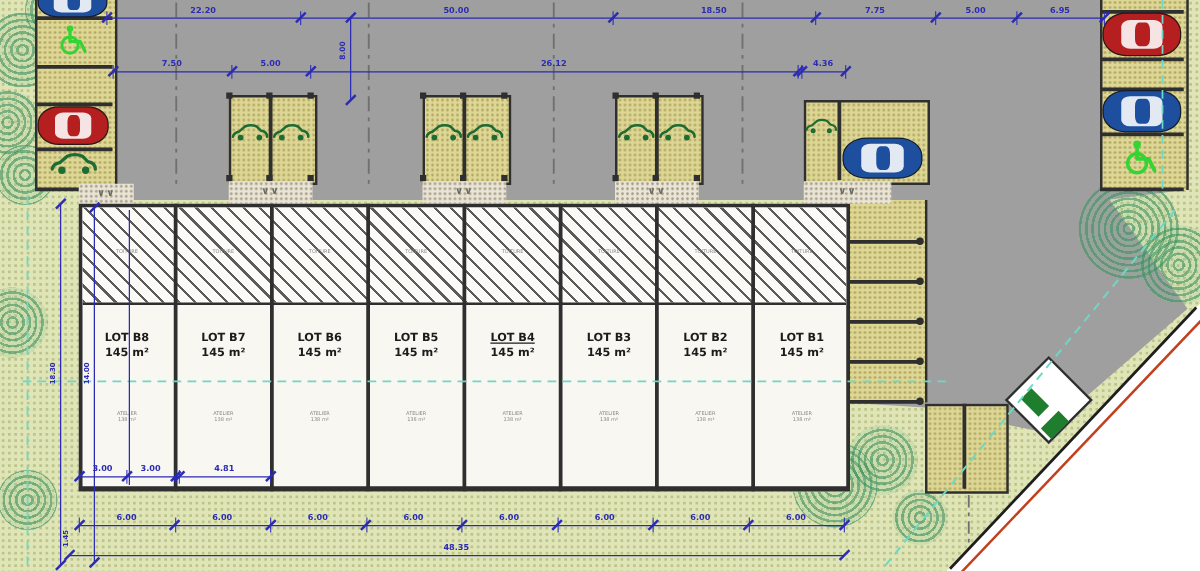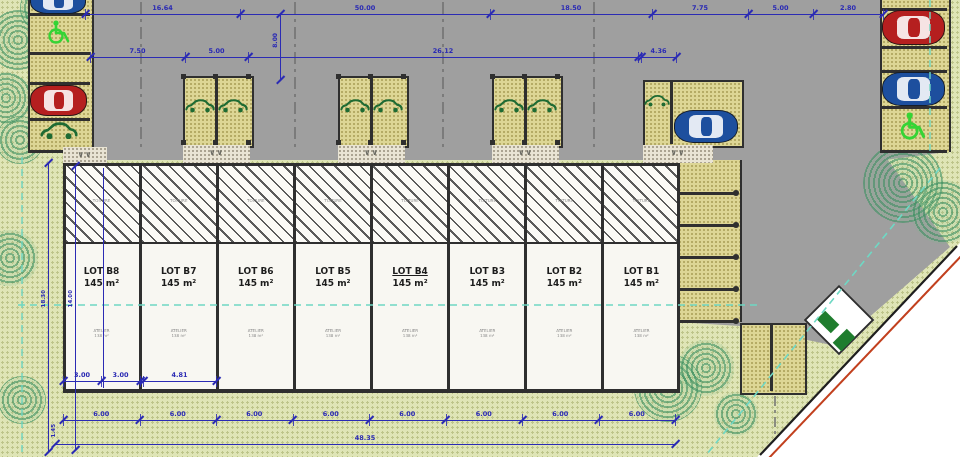--- a/index.html
+++ b/index.html
@@ -304,26 +304,26 @@
       <div class="tick abs" style="left: 484.5px; top: 13.2px;"></div>
       <div class="ext abs" style="left: 490px; top: 9px; width: 1px; height: 11px;"></div>
       <div class="tick abs" style="left: 646.5px; top: 13.2px;"></div>
       <div class="ext abs" style="left: 652px; top: 9px; width: 1px; height: 11px;"></div>
       <div class="tick abs" style="left: 742.5px; top: 13.2px;"></div>
       <div class="ext abs" style="left: 748px; top: 9px; width: 1px; height: 11px;"></div>
       <div class="tick abs" style="left: 807.5px; top: 13.2px;"></div>
       <div class="ext abs" style="left: 813px; top: 9px; width: 1px; height: 11px;"></div>
       <div class="tick abs" style="left: 877.5px; top: 13.2px;"></div>
       <div class="ext abs" style="left: 883px; top: 9px; width: 1px; height: 11px;"></div>
-      <div class="dimlabel abs" style="left: 137.5px; top: 4px; width: 50px;">16.64</div>
+      <div class="dimlabel abs" style="left: 137.5px; top: 4px; width: 50px;">22.20</div>
       <div class="dimlabel abs" style="left: 340px; top: 4px; width: 50px;">50.00</div>
       <div class="dimlabel abs" style="left: 546px; top: 4px; width: 50px;">18.50</div>
       <div class="dimlabel abs" style="left: 675px; top: 4px; width: 50px;">7.75</div>
       <div class="dimlabel abs" style="left: 755.5px; top: 4px; width: 50px;">5.00</div>
-      <div class="dimlabel abs" style="left: 823px; top: 4px; width: 50px;">2.80</div>
+      <div class="dimlabel abs" style="left: 823px; top: 4px; width: 50px;">6.95</div>
       <div class="dimline abs" style="left: 90px; top: 57px; width: 548px; height: 1.2px;"></div>
       <div class="tick abs" style="left: 84.5px; top: 56.2px;"></div>
       <div class="ext abs" style="left: 90px; top: 52px; width: 1px; height: 11px;"></div>
       <div class="tick abs" style="left: 179.5px; top: 56.2px;"></div>
       <div class="ext abs" style="left: 185px; top: 52px; width: 1px; height: 11px;"></div>
       <div class="tick abs" style="left: 242.5px; top: 56.2px;"></div>
       <div class="ext abs" style="left: 248px; top: 52px; width: 1px; height: 11px;"></div>
       <div class="tick abs" style="left: 632.5px; top: 56.2px;"></div>
       <div class="ext abs" style="left: 638px; top: 52px; width: 1px; height: 11px;"></div>
       <div class="dimlabel abs" style="left: 112.5px; top: 47px; width: 50px;">7.50</div>

